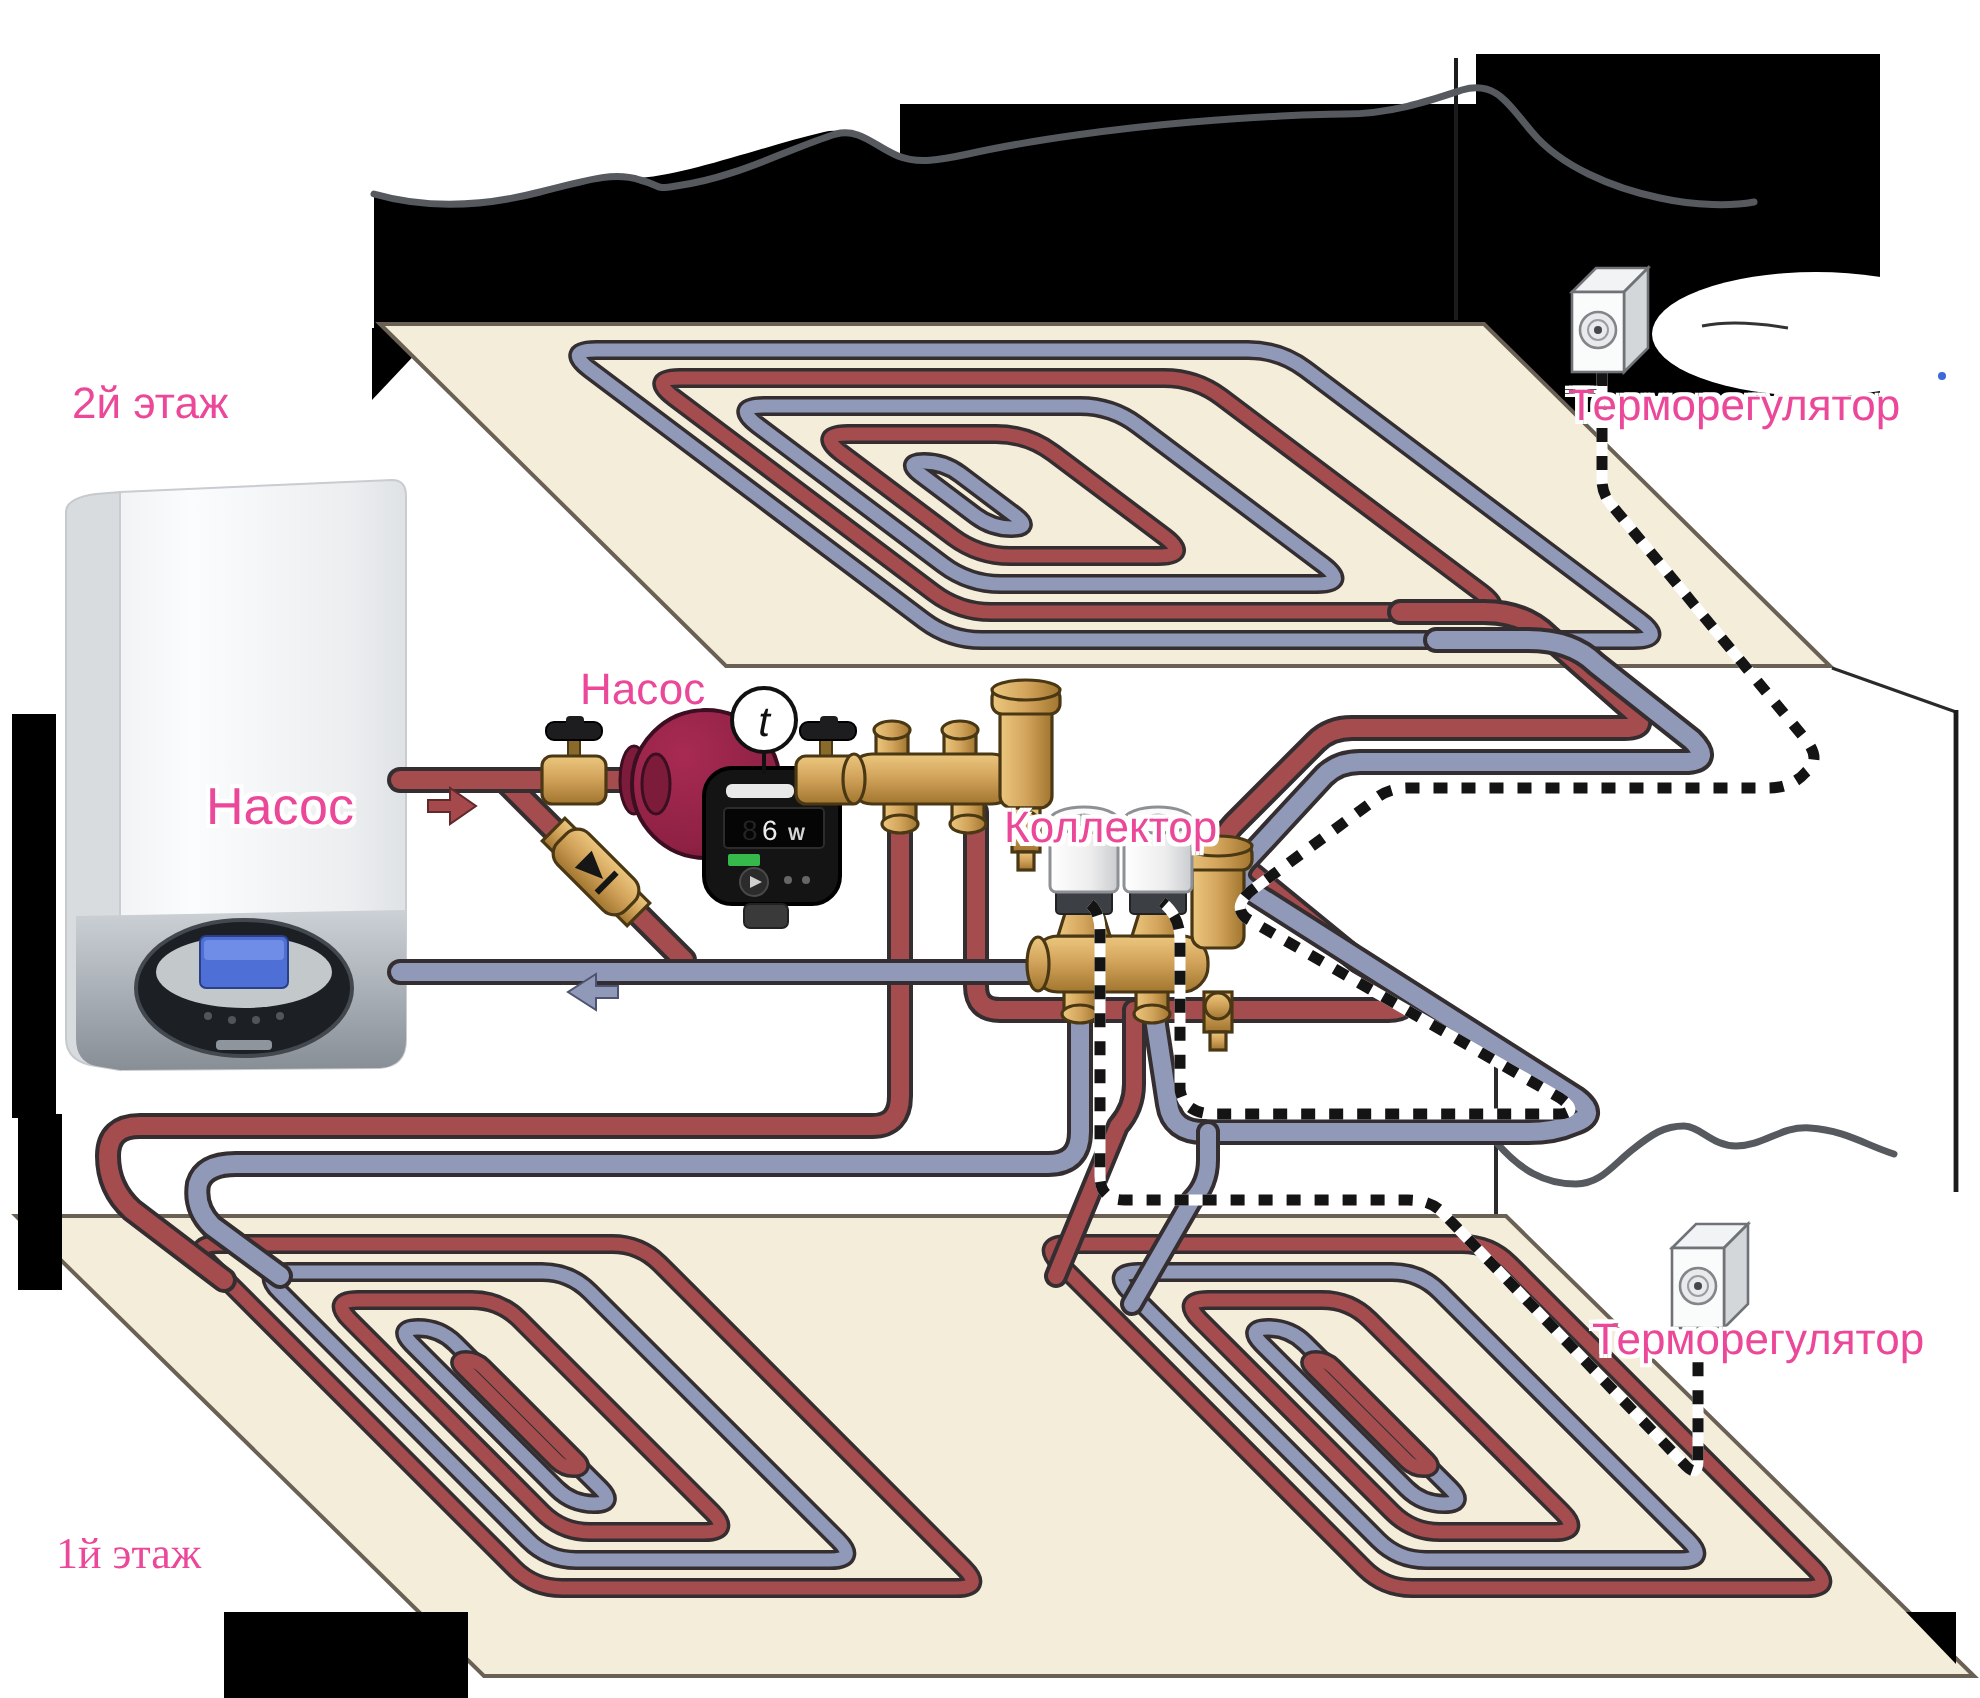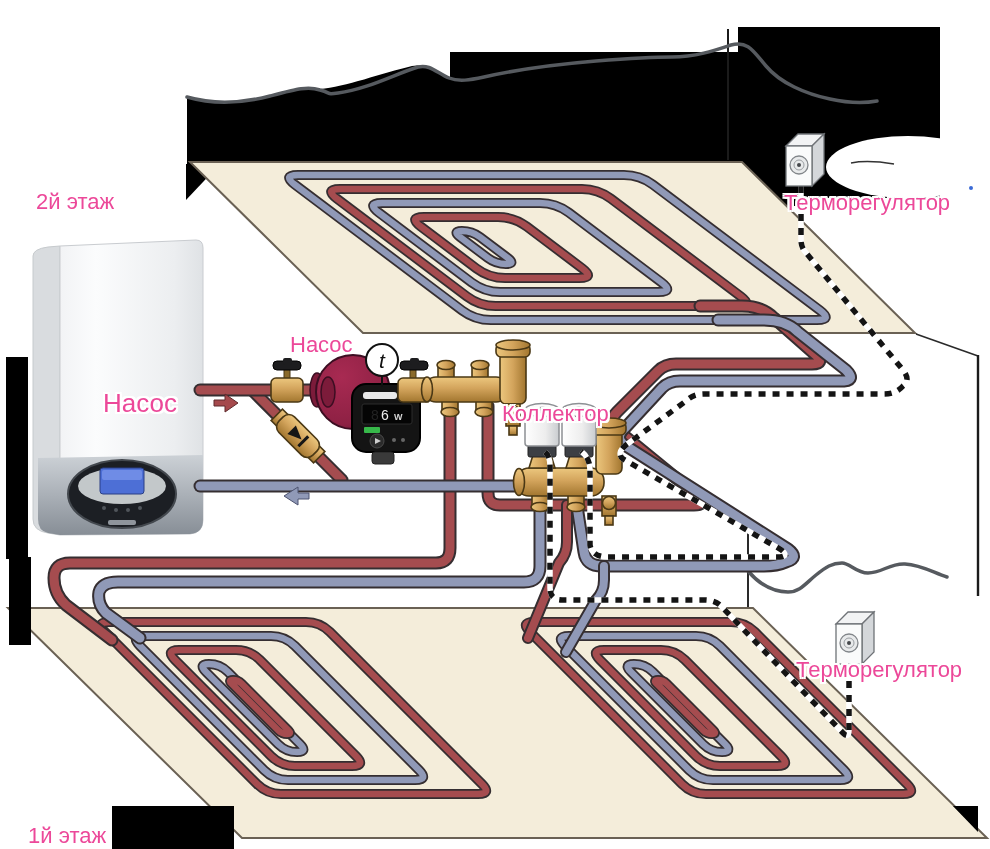--- a/index.html
+++ b/index.html
@@ -300,14 +300,14 @@
     <circle cx="849" cy="643" r="2" fill="#45484c"></circle>
   </g>
 </svg>
 
 <div class="lbl" style="left:36px;top:190px;">2й этаж</div>
 <div class="lbl big" style="left:103px;top:390px;">Насос</div>
 <div class="lbl" style="left:290px;top:333px;">Насос</div>
 <div class="lbl" style="left:502px;top:402px;">Коллектор</div>
 <div class="lbl" style="left:784px;top:191px;">Терморегулятор</div>
 <div class="lbl" style="left:796px;top:658px;">Терморегулятор</div>
-<div class="lbl" style="left:28px;top:824px;">1й этаж</div>
+<div class="lbl" style="left:28px;top:765px;font-family:Liberation Serif, serif;">1й этаж</div>
 </div>
 
 </body></html>

